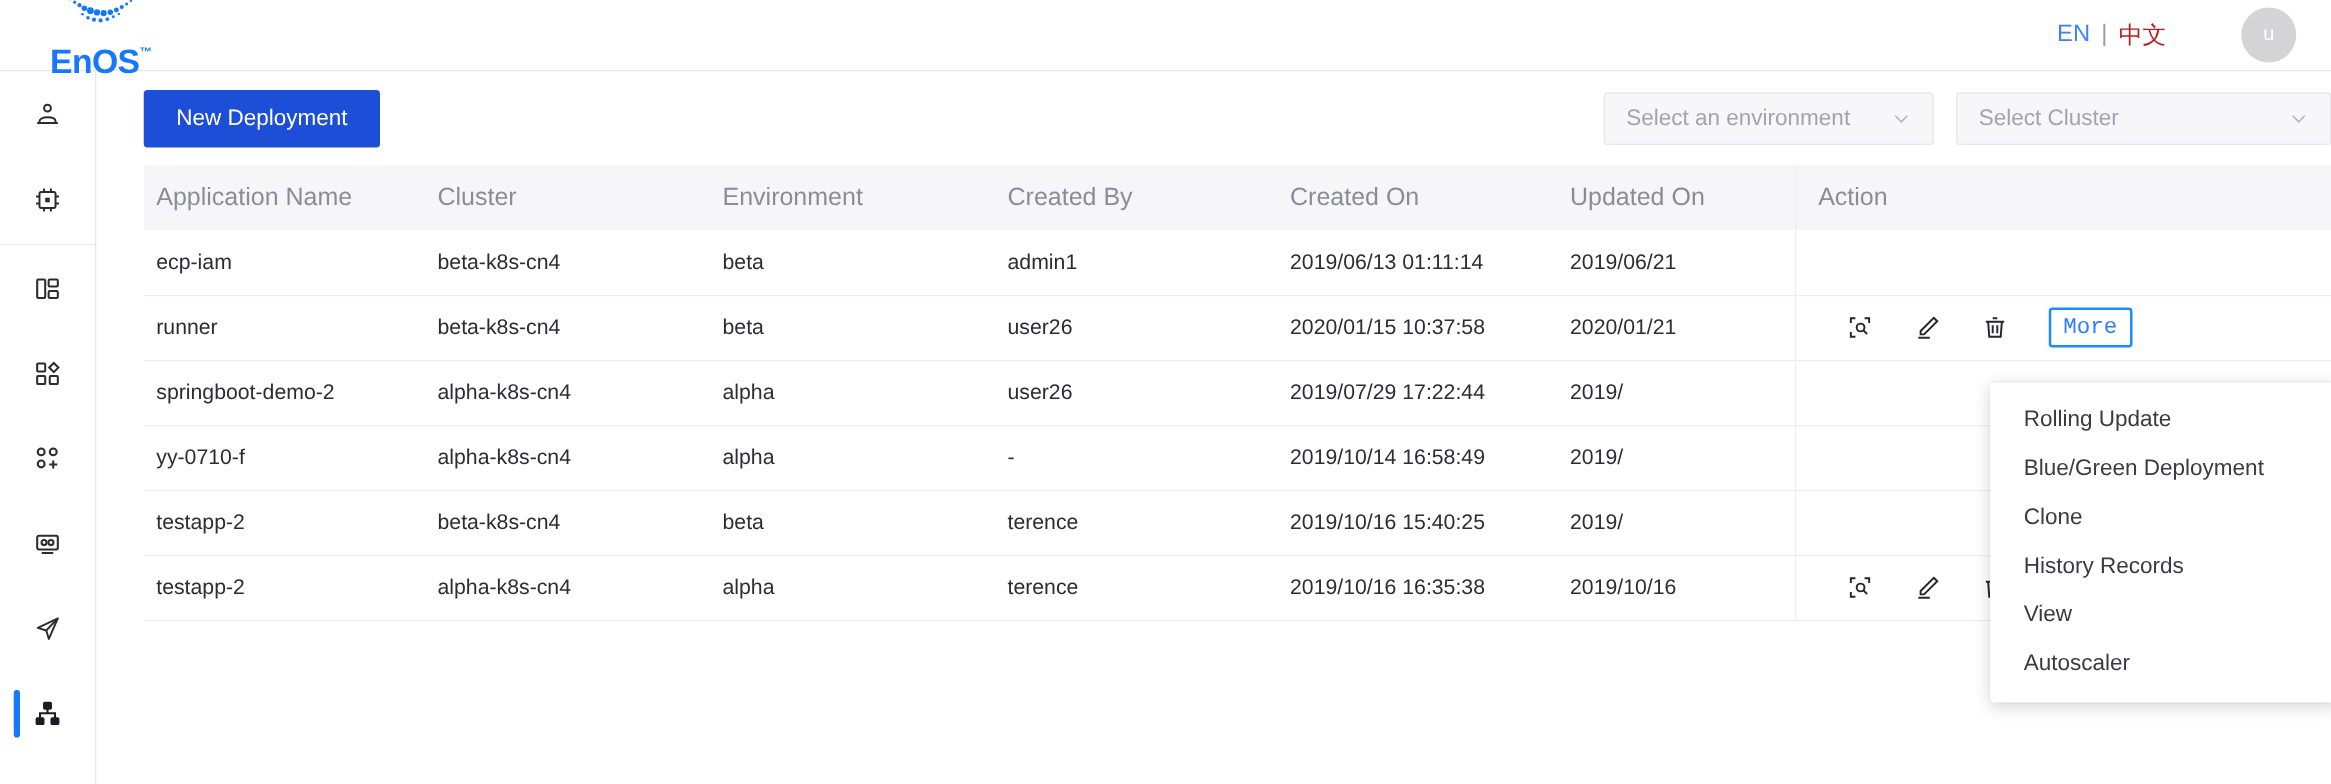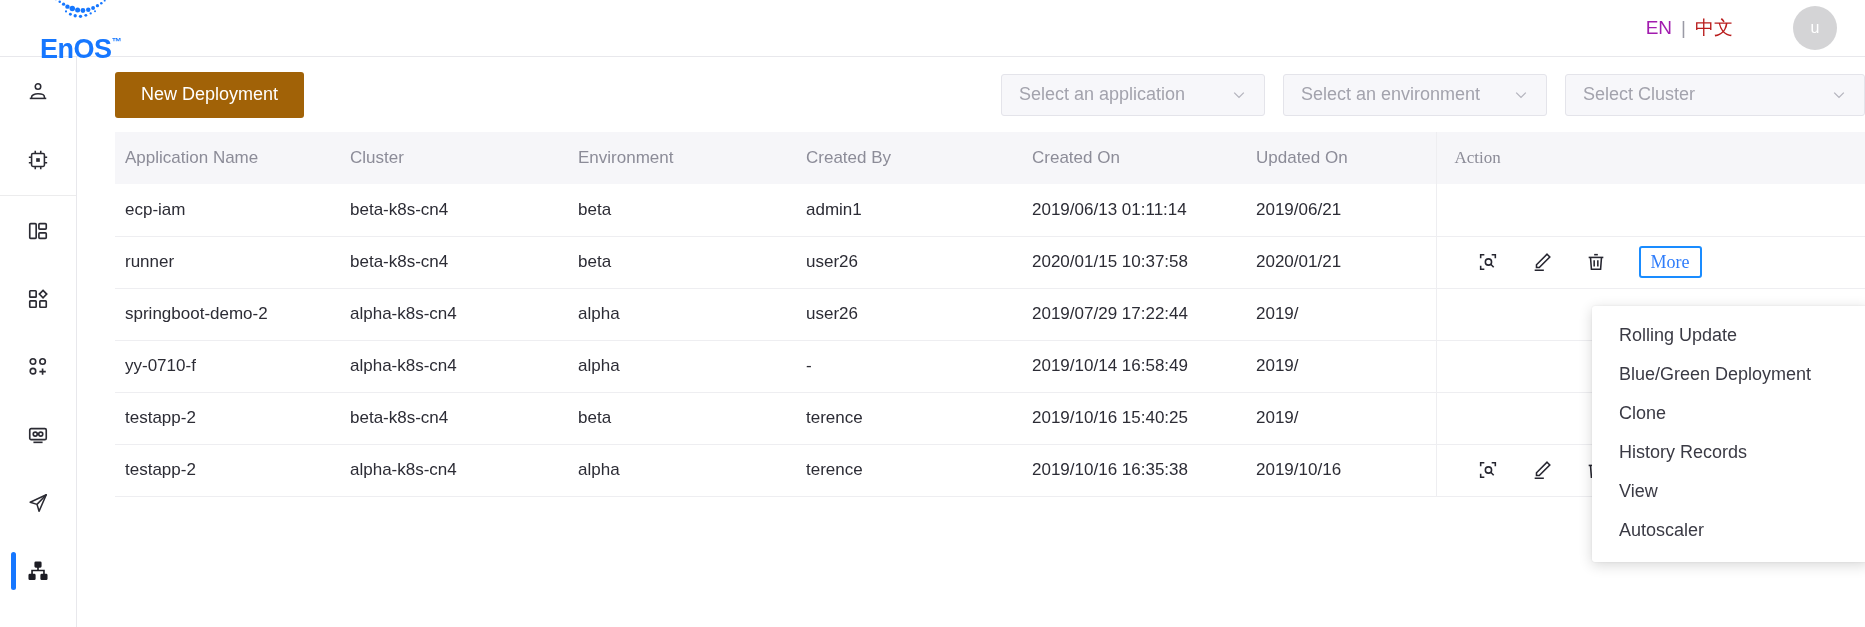--- a/index.html
+++ b/index.html
@@ -24,21 +24,21 @@
     letter-spacing: -0.5px; position: relative; line-height: 1;
   }
   .brand-word .tm {
     font-size: 10px; font-weight: bold; vertical-align: super;
     position: relative; top: -3px;
   }
   .topbar-right {
     margin-left: auto; display: flex; align-items: center; gap: 0; margin-right: 28px;
   }
   .lang { display: flex; align-items: center; font-size: 19px; }
-  .lang .en { color: #a21caf; cursor: pointer; }
+  .lang .en { color: #3b82f6; cursor: pointer; }
   .lang .sep { color: #9a9aa5; margin: 0 9px; font-weight: 300; }
   .lang .zh { color: #b91c1c; cursor: pointer; }
   .avatar {
     width: 44px; height: 44px; border-radius: 50%;
     background: #d4d4d6; color: #ffffff;
     display: flex; align-items: center; justify-content: center;
     font-size: 16px; margin-left: 60px; cursor: pointer;
   }
 
   
@@ -63,70 +63,70 @@
   
   .content {
     position: absolute; left: 77px; top: 57px;
     width: 1788px; height: 570px; background: #ffffff;
   }
   .toolbar {
     position: relative; height: 75px; display: flex; align-items: center;
     padding-left: 38px; padding-right: 0;
   }
   .btn-primary {
-    background: #a16207; color: #ffffff; border: none; border-radius: 3px;
+    background: #1d4ed8; color: #ffffff; border: none; border-radius: 3px;
     height: 46px; padding: 0 26px; font-size: 18px;
     font-family: "Liberation Sans", sans-serif; cursor: pointer;
     display: flex; align-items: center;
   }
   .filters { margin-left: auto; display: flex; align-items: center; gap: 18px; }
   .select {
     height: 42px; min-width: 264px; border: 1px solid #e4e4ea;
     border-radius: 3px; background: #f7f7fa;
     display: flex; align-items: center; justify-content: space-between;
     padding: 0 17px 0 17px; cursor: pointer;
   }
   .select .ph { font-size: 18px; color: #a3a3ad; }
   .select .chev { color: #b4b4bd; margin-left: 14px; display: flex; }
   .select-cluster { min-width: 300px; justify-content: space-between; }
 
   
   .table-wrap { position: relative; padding-left: 38px; }
   table { border-collapse: collapse; width: 1750px; table-layout: fixed; }
   thead th {
     background: #f6f6f9; color: #8c8c98; font-weight: normal;
-    font-size: 17px; text-align: left; height: 52px;
+    font-size: 20px; text-align: left; height: 52px;
     padding: 0 0 0 10px; white-space: nowrap; overflow: hidden;
   }
   tbody td {
     font-size: 17px; color: #2c2c35; height: 52px;
     padding: 0 0 0 10px; border-bottom: 1px solid #eeeef1;
     white-space: nowrap; overflow: hidden;
   }
   .col-app    { width: 225px; }
   .col-clus   { width: 228px; }
   .col-env    { width: 228px; }
   .col-by     { width: 226px; }
   .col-con    { width: 224px; }
   .col-upd    { width: 190px; }
   .col-act    { width: 429px; }
-  thead th.col-act { border-left: 1px solid #eeeef1; padding-left: 18px; font-family: Liberation Serif, serif; }
+  thead th.col-act { border-left: 1px solid #eeeef1; padding-left: 18px; }
   tbody td.col-act { border-left: 1px solid #eeeef1; padding-left: 18px; }
 
   .actions { display: flex; align-items: center; gap: 0; }
   .act-icon {
     width: 54px; display: flex; align-items: center; justify-content: center;
     cursor: pointer; color: #262630;
   }
   .act-icon.first { margin-left: 6px; }
   .btn-more {
     margin-left: 16px; border: 2px solid #1a8cff; color: #2f7dfb;
     background: #ffffff; border-radius: 3px; font-size: 18px;
     height: 32px; padding: 0 10px; display: flex; align-items: center;
-    font-family: Liberation Serif, serif; cursor: pointer; text-align: center;
+    font-family: Liberation Mono, monospace; cursor: pointer; text-align: center;
   }
   .btn-more.plain {
     border-color: transparent; color: #2f7dfb; font-size: 18px;
     background: transparent; padding-left: 12px;
   }
 
   
   .dropdown {
     position: absolute; left: 1592px; top: 306px; width: 277px;
     background: #ffffff; border-radius: 3px;
@@ -292,28 +292,20 @@
       
     </div>
   </div>
 
   <div class="content">
 
     <div class="toolbar">
       <button class="btn-primary">New Deployment</button>
 
       <div class="filters">
-        <div class="select">
-          <span class="ph">Select an application</span>
-          <span class="chev">
-            <svg width="16" height="16" viewBox="0 0 20 20" fill="none" stroke="#b4b4bd" stroke-width="1.6">
-              <path d="M4 7l6 6 6-6"></path>
-            </svg>
-          </span>
-        </div>
 
         <div class="select">
           <span class="ph">Select an environment</span>
           <span class="chev">
             <svg width="16" height="16" viewBox="0 0 20 20" fill="none" stroke="#b4b4bd" stroke-width="1.6">
               <path d="M4 7l6 6 6-6"></path>
             </svg>
           </span>
         </div>
 

